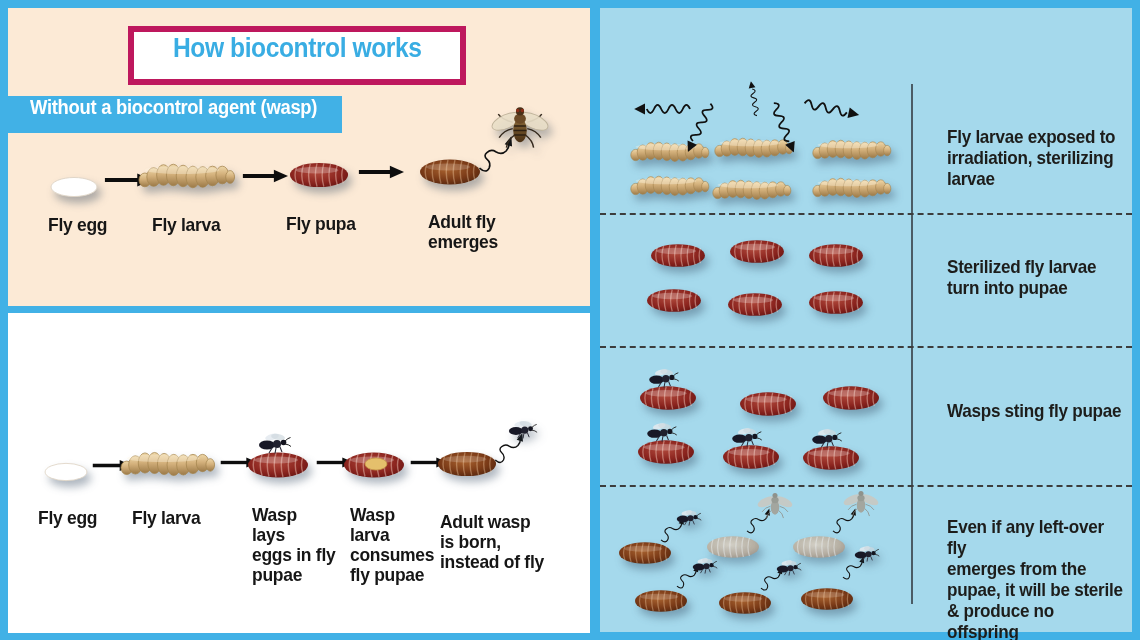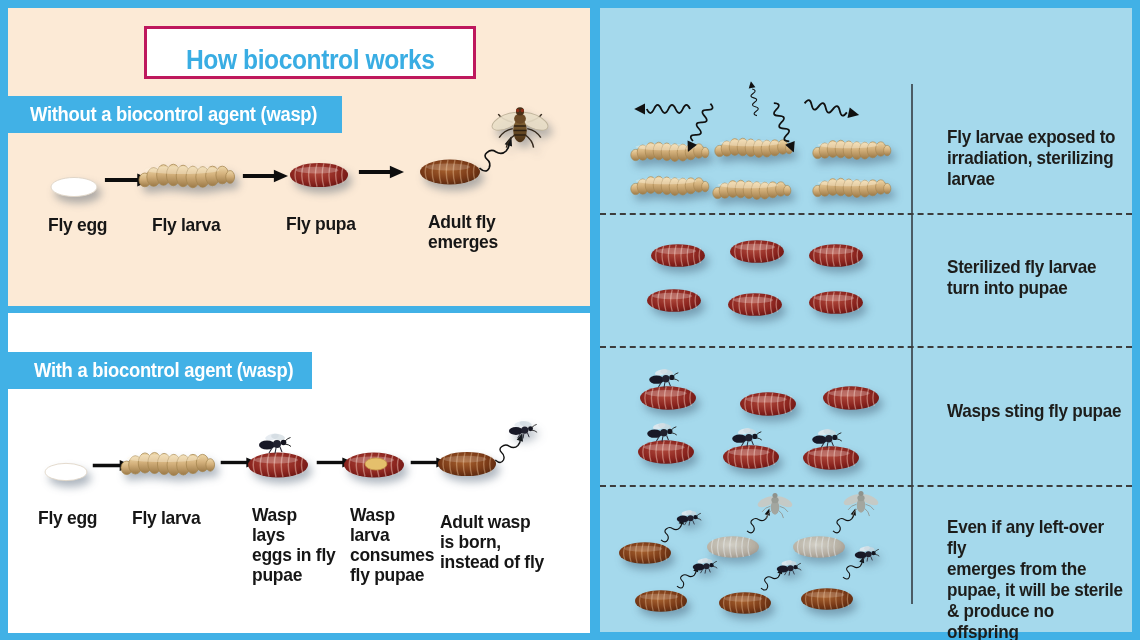--- a/index.html
+++ b/index.html
@@ -2,23 +2,23 @@
 <html><head>
 <meta charset="utf-8">
 <style>
   html,body{margin:0;padding:0;}
   body{font-family:"Liberation Sans",sans-serif;}
   .stage{position:relative;width:1140px;height:640px;background:#41b1e6;overflow:hidden;}
   .panel{position:absolute;}
   .panel-peach{left:8px;top:8px;width:582px;height:298px;background:#fcead6;}
   .panel-white{left:8px;top:313px;width:582px;height:320px;background:#ffffff;}
   .panel-blue{left:600px;top:8px;width:532px;height:624px;background:#a5d9ec;}
-  .title-box{position:absolute;background:#ffffff;border:3px solid #be185d;display:flex;align-items:flex-end;justify-content:center;margin-left:16px;}
+  .title-box{position:absolute;background:#ffffff;border:6px solid #be185d;display:flex;align-items:flex-start;justify-content:center;}
   .title-text{color:#39ade3;font-weight:bold;font-size:28px;letter-spacing:-0.5px;transform:scaleX(.88);transform-origin:center;white-space:nowrap;}
-  .banner{position:absolute;background:#41b1e6;color:#ffffff;font-weight:bold;font-size:20px;letter-spacing:-0.3px;display:flex;align-items:center;}
+  .banner{position:absolute;background:#41b1e6;color:#ffffff;font-weight:bold;font-size:20px;letter-spacing:-0.3px;display:flex;align-items:flex-start;}
   .banner span{transform:scaleX(.92);transform-origin:left center;white-space:nowrap;}
   .label{position:absolute;color:#161616;font-weight:bold;font-size:19px;line-height:20px;letter-spacing:-0.3px;white-space:pre-line;transform:scaleX(.92);transform-origin:left top;}
   .caption{position:absolute;color:#1d1d1b;font-weight:bold;font-size:19px;line-height:21px;letter-spacing:-0.3px;white-space:pre-line;width:200px;transform:scaleX(.9);transform-origin:left top;}
   .icon{position:absolute;overflow:visible;}
   .shadow{filter:drop-shadow(4px 6px 4px rgba(45,65,90,.38));}
   .vline{position:absolute;left:911px;top:84px;width:2px;height:520px;background:#4b5c66;}
   .dash{position:absolute;left:600px;width:532px;height:0;border-top:2px dashed #3c3c3c;}
 </style>
 </head>
 <body>
@@ -202,23 +202,20 @@
       <use href="#sym-fly"></use>
     </svg>
 
   <div class="label" style="left:48px;top:215px;">Fly egg</div>
   <div class="label" style="left:152px;top:215px;">Fly larva</div>
   <div class="label" style="left:286px;top:214px;">Fly pupa</div>
   <div class="label" style="left:428px;top:212px;">Adult fly
 emerges</div>
 
   
-  <div class="banner" style="left:8px;top:352px;width:278px;height:37px;padding-left:26px;">
-    <span>With a biocontrol agent (wasp)</span>
-  </div>
 
   <svg class="icon shadow" style="left:44px;top:462px;width:44px;height:20px;">
       <use href="#sym-egg"></use>
     </svg>
   <svg class="icon" style="left:92px;top:458px;width:40px;height:15px;">
       <use href="#sym-arrow"></use>
     </svg>
   <svg class="icon shadow" style="left:120px;top:444px;width:96px;height:38px;">
       <use href="#sym-larva"></use>
     </svg>

